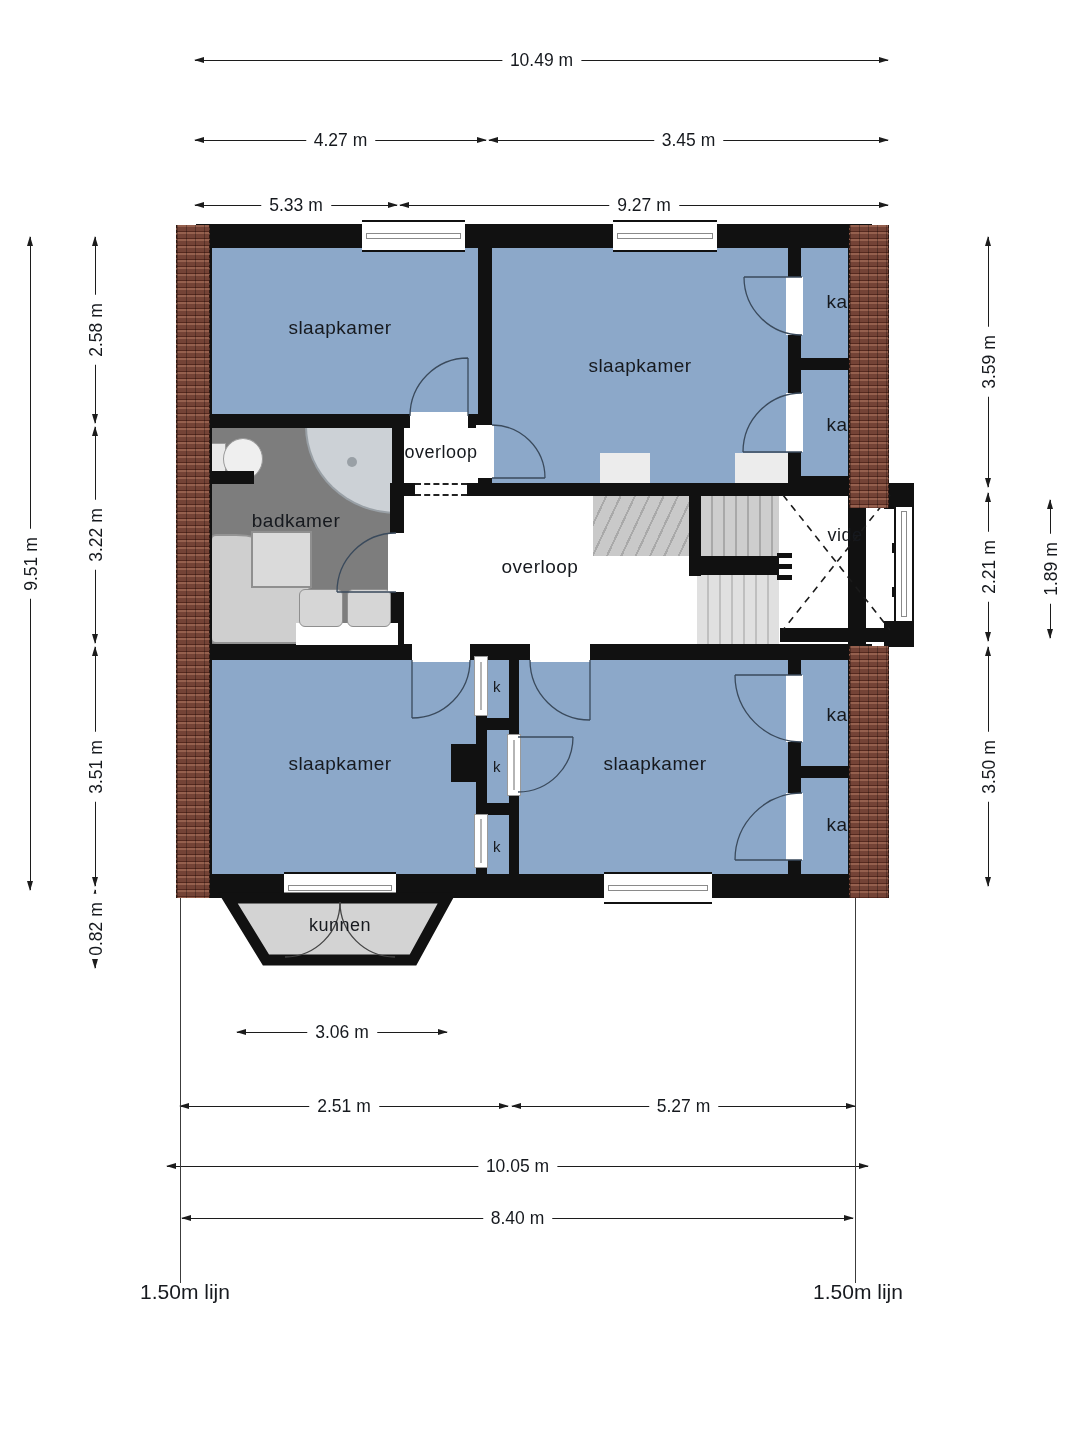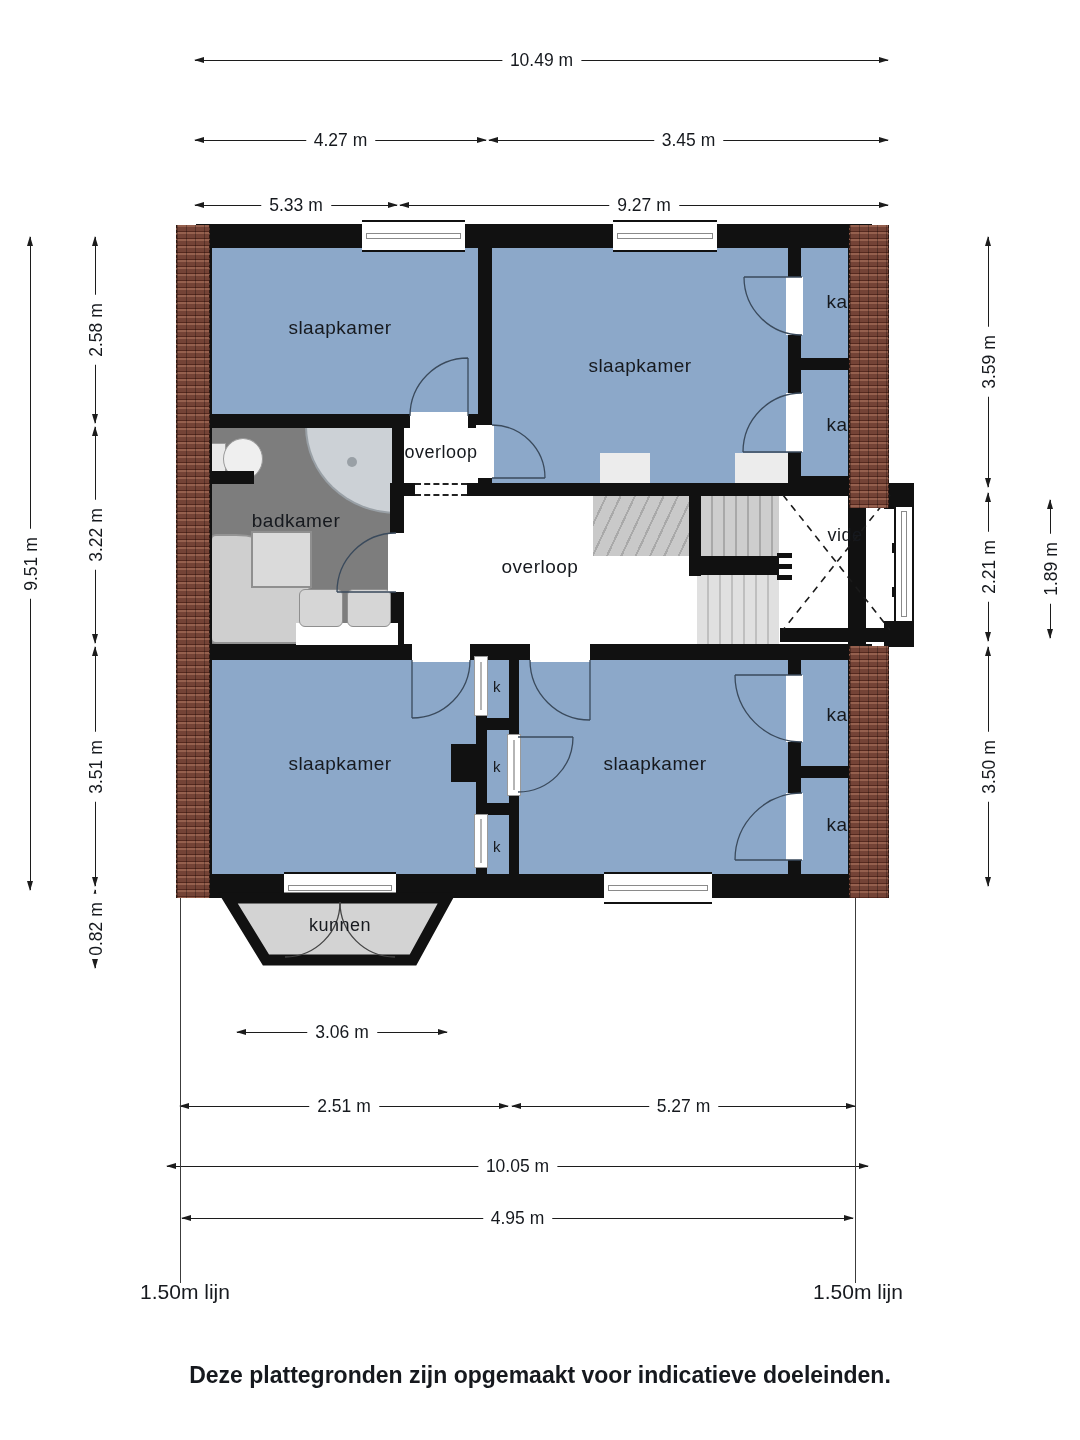--- a/index.html
+++ b/index.html
@@ -236,23 +236,22 @@
   <div class="dh" style="left:180px;top:1106px;width:328px;">
     <span>2.51 m</span>
     </div>
   <div class="dh" style="left:512px;top:1106px;width:343px;text-align:right;">
     <span>5.27 m</span>
     </div>
   <div class="dh" style="left:167px;top:1166px;width:701px;">
     <span>10.05 m</span>
     </div>
   <div class="dh" style="left:182px;top:1218px;width:671px;">
-    <span>4.95 m</span>
+    <span>8.40 m</span>
     </div>
 
   <div class="guide" style="left:180px;top:898px;height:385px;"></div>
   <div class="guide" style="left:855px;top:898px;height:385px;"></div>
   <div class="lijn" style="left:185px;top:1280px;">1.50m lijn</div>
   <div class="lijn" style="left:858px;top:1280px;">1.50m lijn</div>
 
-  <div class="footer" style="top:1362px;">Deze plattegronden zijn opgemaakt voor indicatieve doeleinden.</div>
 
 </div>
 
 </body></html>

